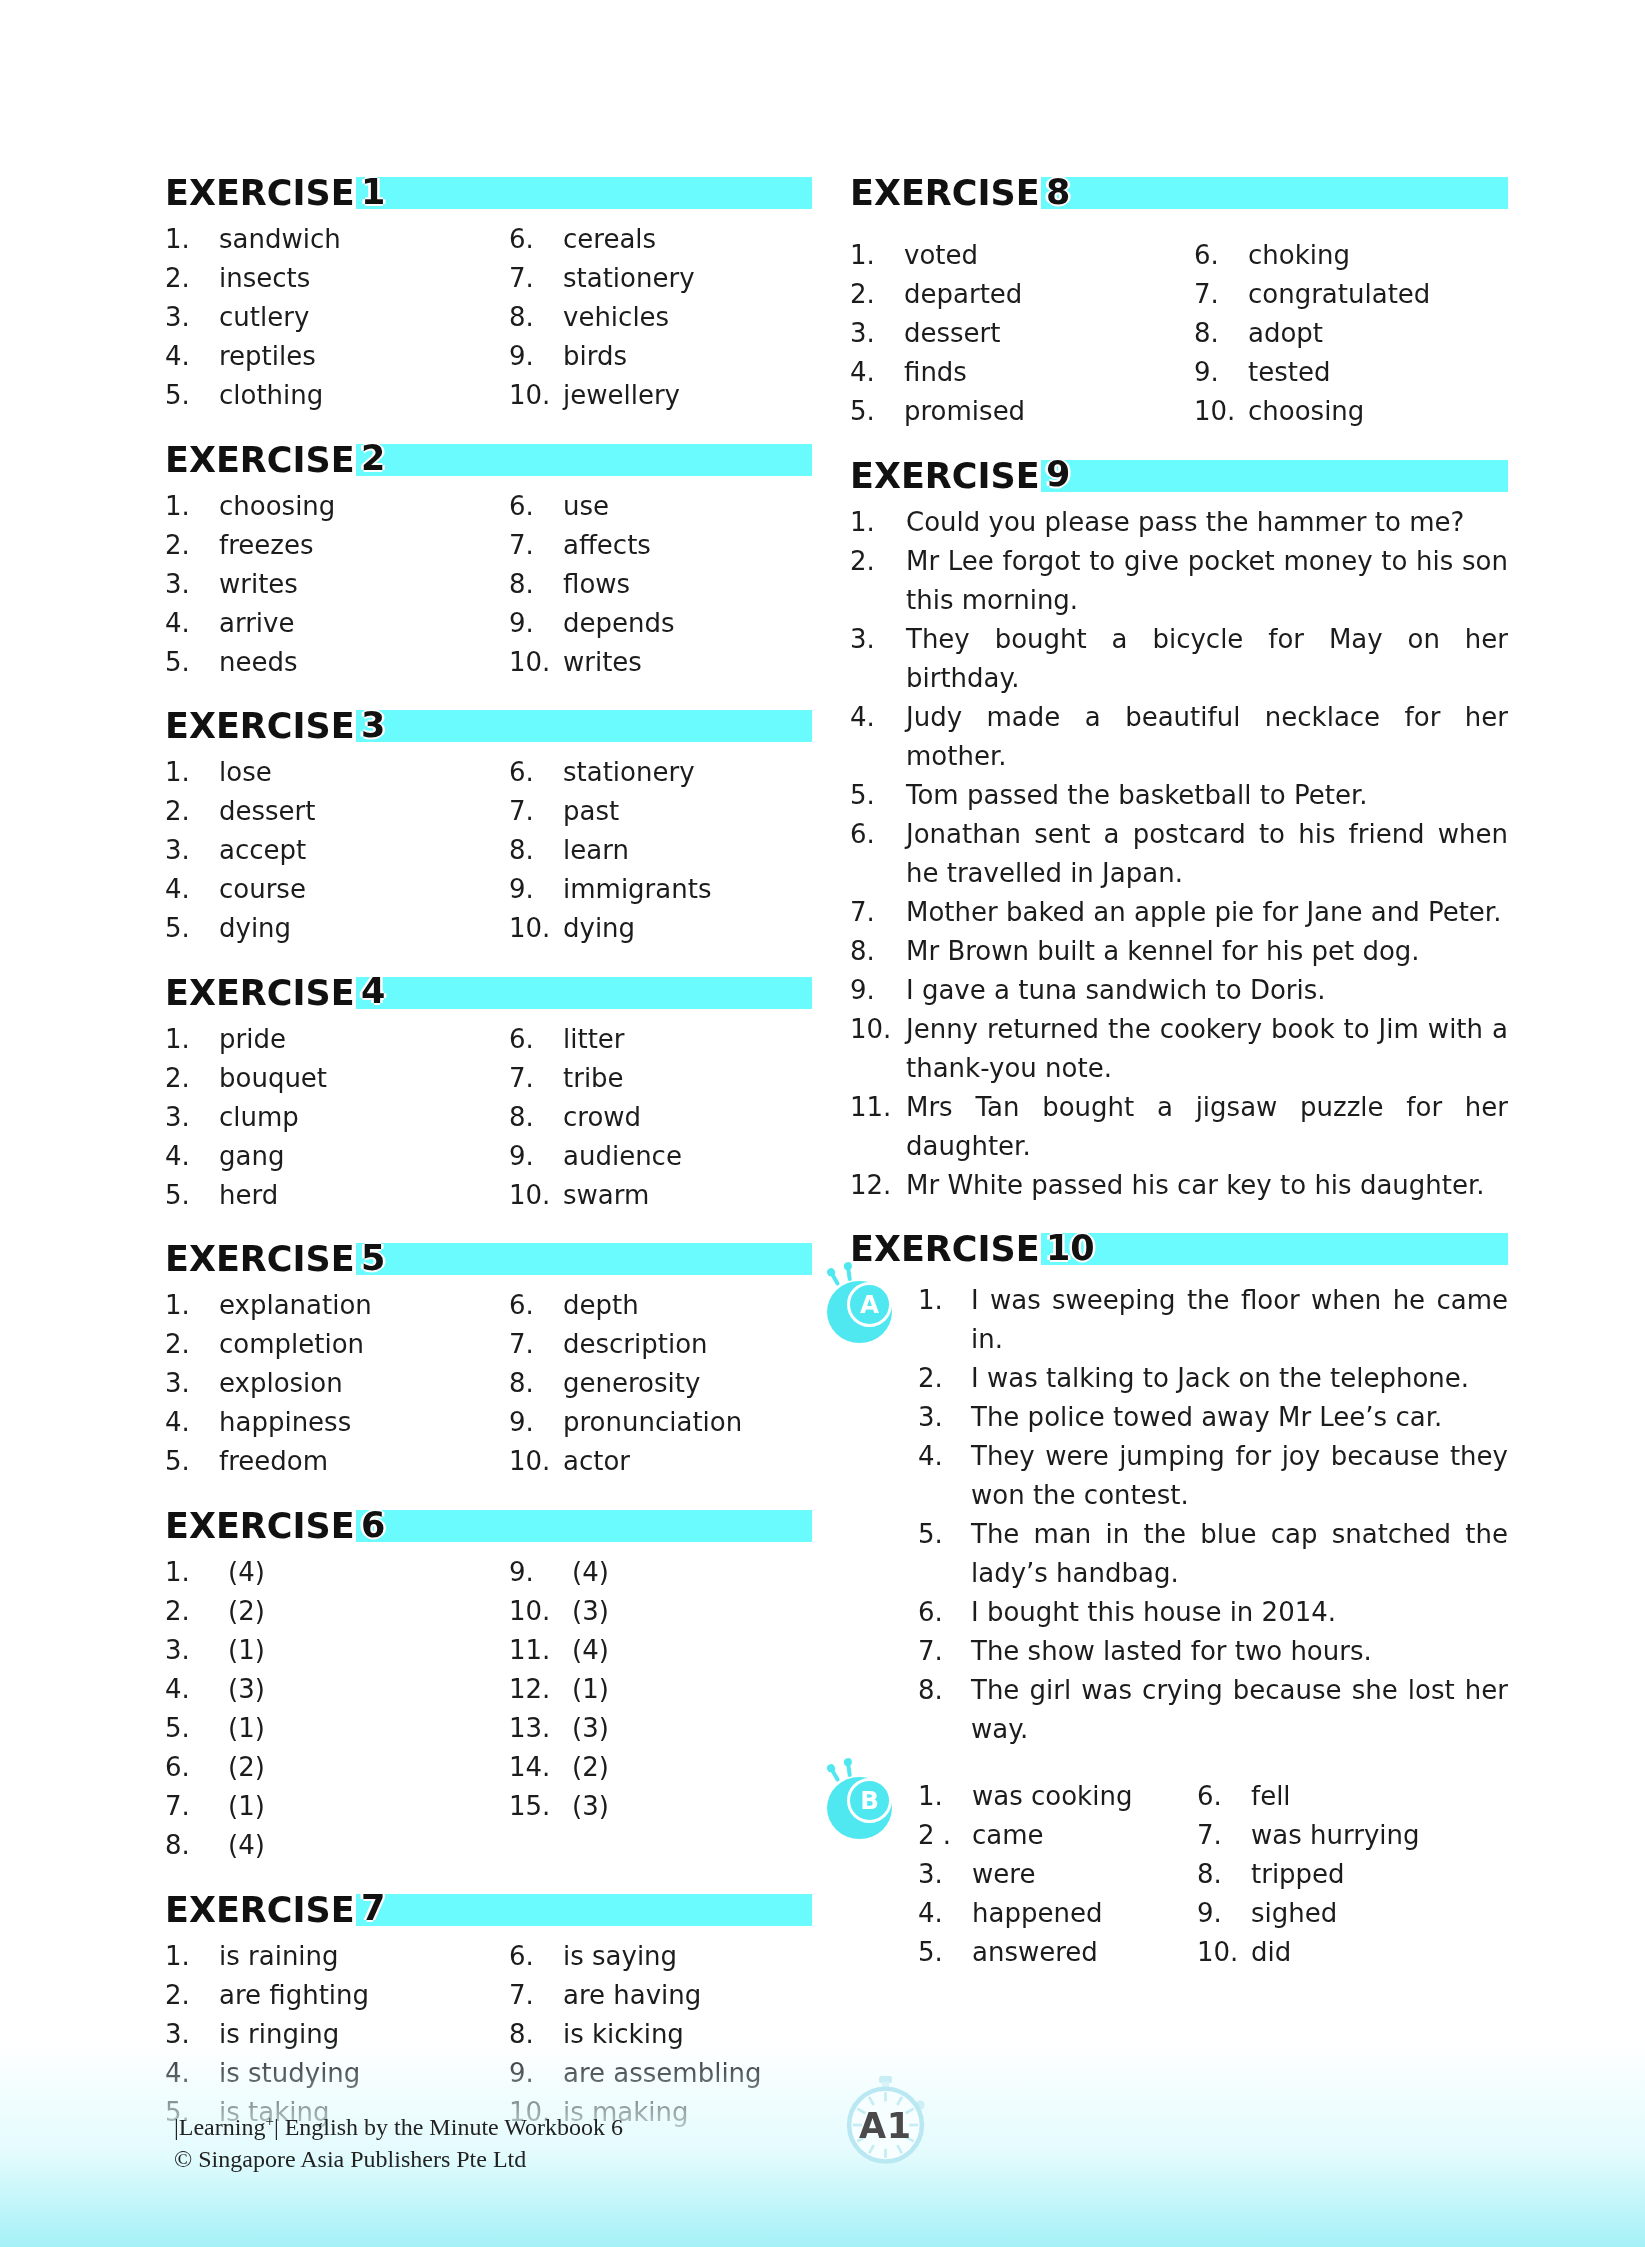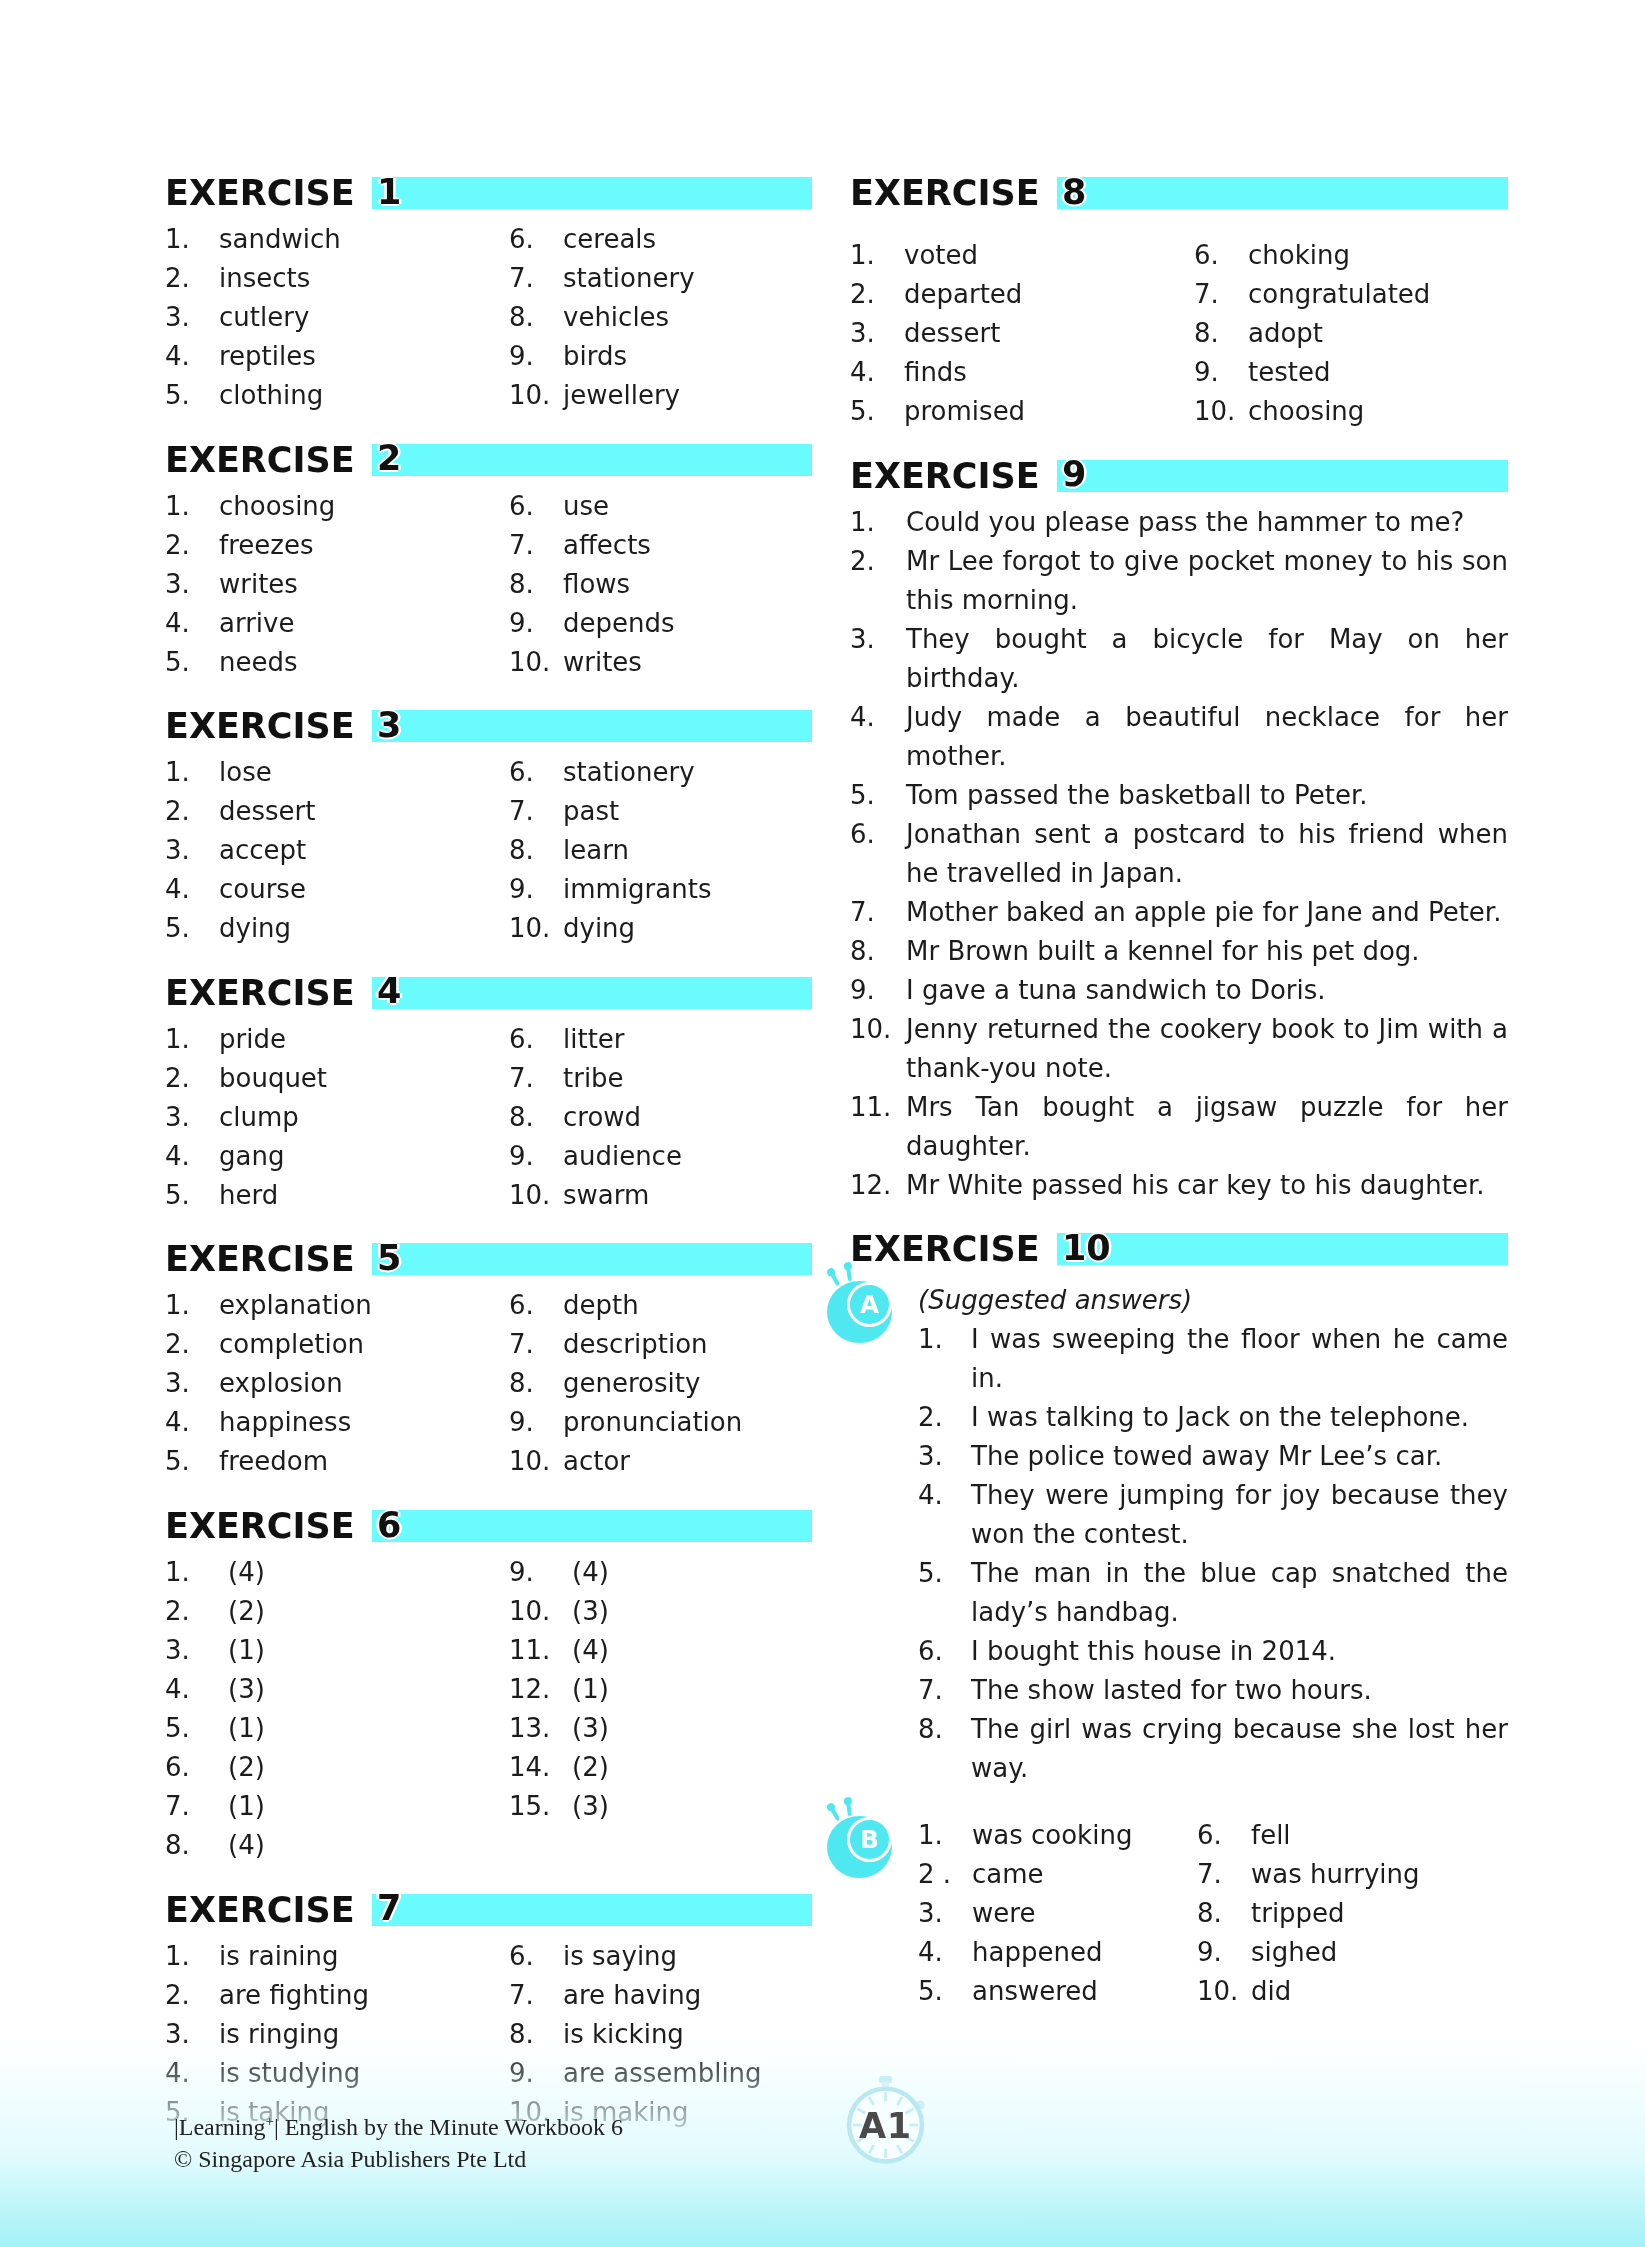--- a/index.html
+++ b/index.html
@@ -6,21 +6,21 @@
   body{width:1646px;height:2247px;position:relative;overflow:hidden;
        font-family:"DejaVu Sans",sans-serif;color:#1c1c1c;}
   .page{position:absolute;inset:0;}
 
   .col{position:absolute;top:173px;}
   .col-left{left:165px;width:647px;}
   .col-right{left:850px;width:658px;}
 
   .exercise{margin-bottom:24.6px;}
   .exheader{position:relative;display:flex;align-items:center;height:40px;margin-bottom:7px;}
-  .extitle{font-weight:bold;font-size:35px;padding-right:17px;white-space:nowrap;color:#111;}
+  .extitle{font-weight:bold;font-size:35px;padding-right:1px;white-space:nowrap;color:#111;}
   .exbar{flex:1;height:32px;background:var(--hl,#69FBFD);position:relative;}
   .exnum{position:absolute;left:5.3px;top:-5.3px;font-weight:bold;font-size:35px;line-height:40px;color:#111;
          text-shadow:2.6px 0 0 #fff,-2.6px 0 0 #fff,0 1.8px 0 #fff,0 -1.8px 0 #fff;}
   .gap-header .exheader{margin-bottom:23px;}
 
   .grid{display:flex;}
   .gcol:first-child{width:344px;flex:none;}
   .gcol:last-child{flex:1;}
   .item{display:flex;font-size:26px;line-height:39px;}
   .item .n{width:54px;flex:none;}
@@ -586,21 +586,20 @@
         </div>
         <div class="part">
           <div class="snail">
             <i class="ant a1"></i>
             <i class="ant a2"></i>
             <div class="sbody"></div>
             <div class="ring">
               <span class="letter">A</span>
             </div>
           </div>
-          <div class="note">(Suggested answers)</div>
           <div class="slist">
             <div class="sitem">
               <span class="n">1.</span>
               <div class="t">I was sweeping the floor when he came in.</div>
             </div>
             <div class="sitem">
               <span class="n">2.</span>
               <div class="t">I was talking to Jack on the telephone.</div>
             </div>
             <div class="sitem">

